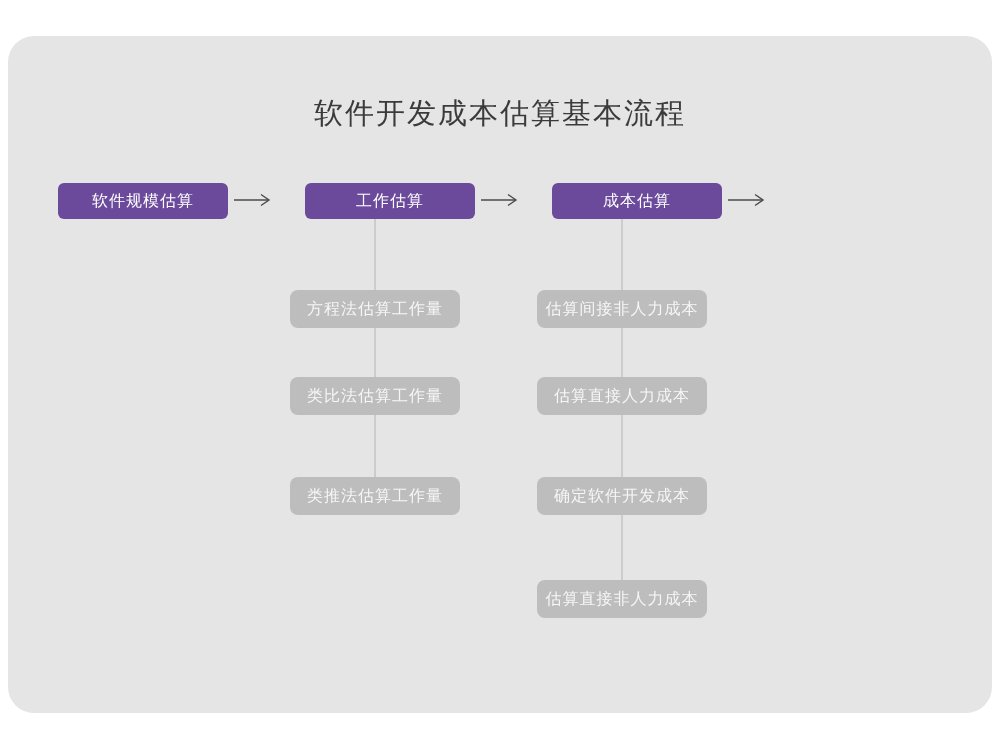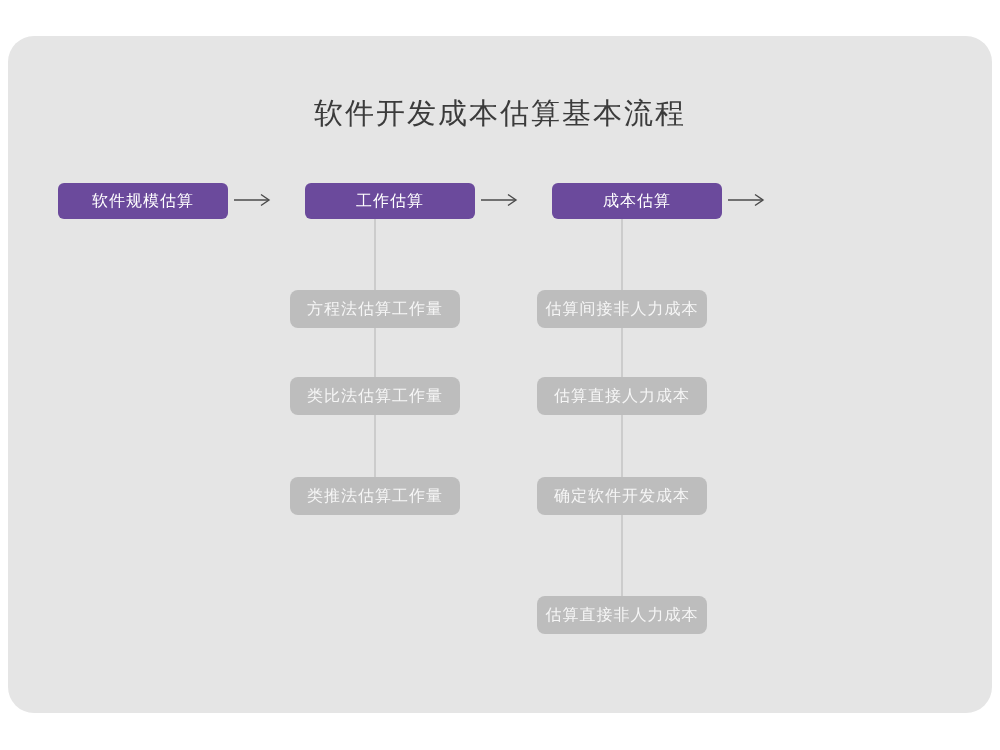--- a/index.html
+++ b/index.html
@@ -49,21 +49,21 @@
     background: #bdbdbd;
     color: #f6f6f6;
     font-size: 16px;
     border-radius: 8px;
   }
   .col-work  { left: 282px; }
   .col-cost  { left: 529px; }
   .row-1 { top: 254px; }
   .row-2 { top: 341px; font-family: Liberation Serif, serif; }
   .row-3 { top: 441px; }
-  .row-4 { top: 560px; }
+  .row-4 { top: 544px; }
   .connector {
     position: absolute;
     width: 2px;
     background: #cccccc;
     z-index: 1;
   }
   .connector.work { left: 366px; top: 181px; height: 279px; }
   .connector.cost { left: 613px; top: 181px; height: 382px; }
   .flow-arrow {
     position: absolute;

